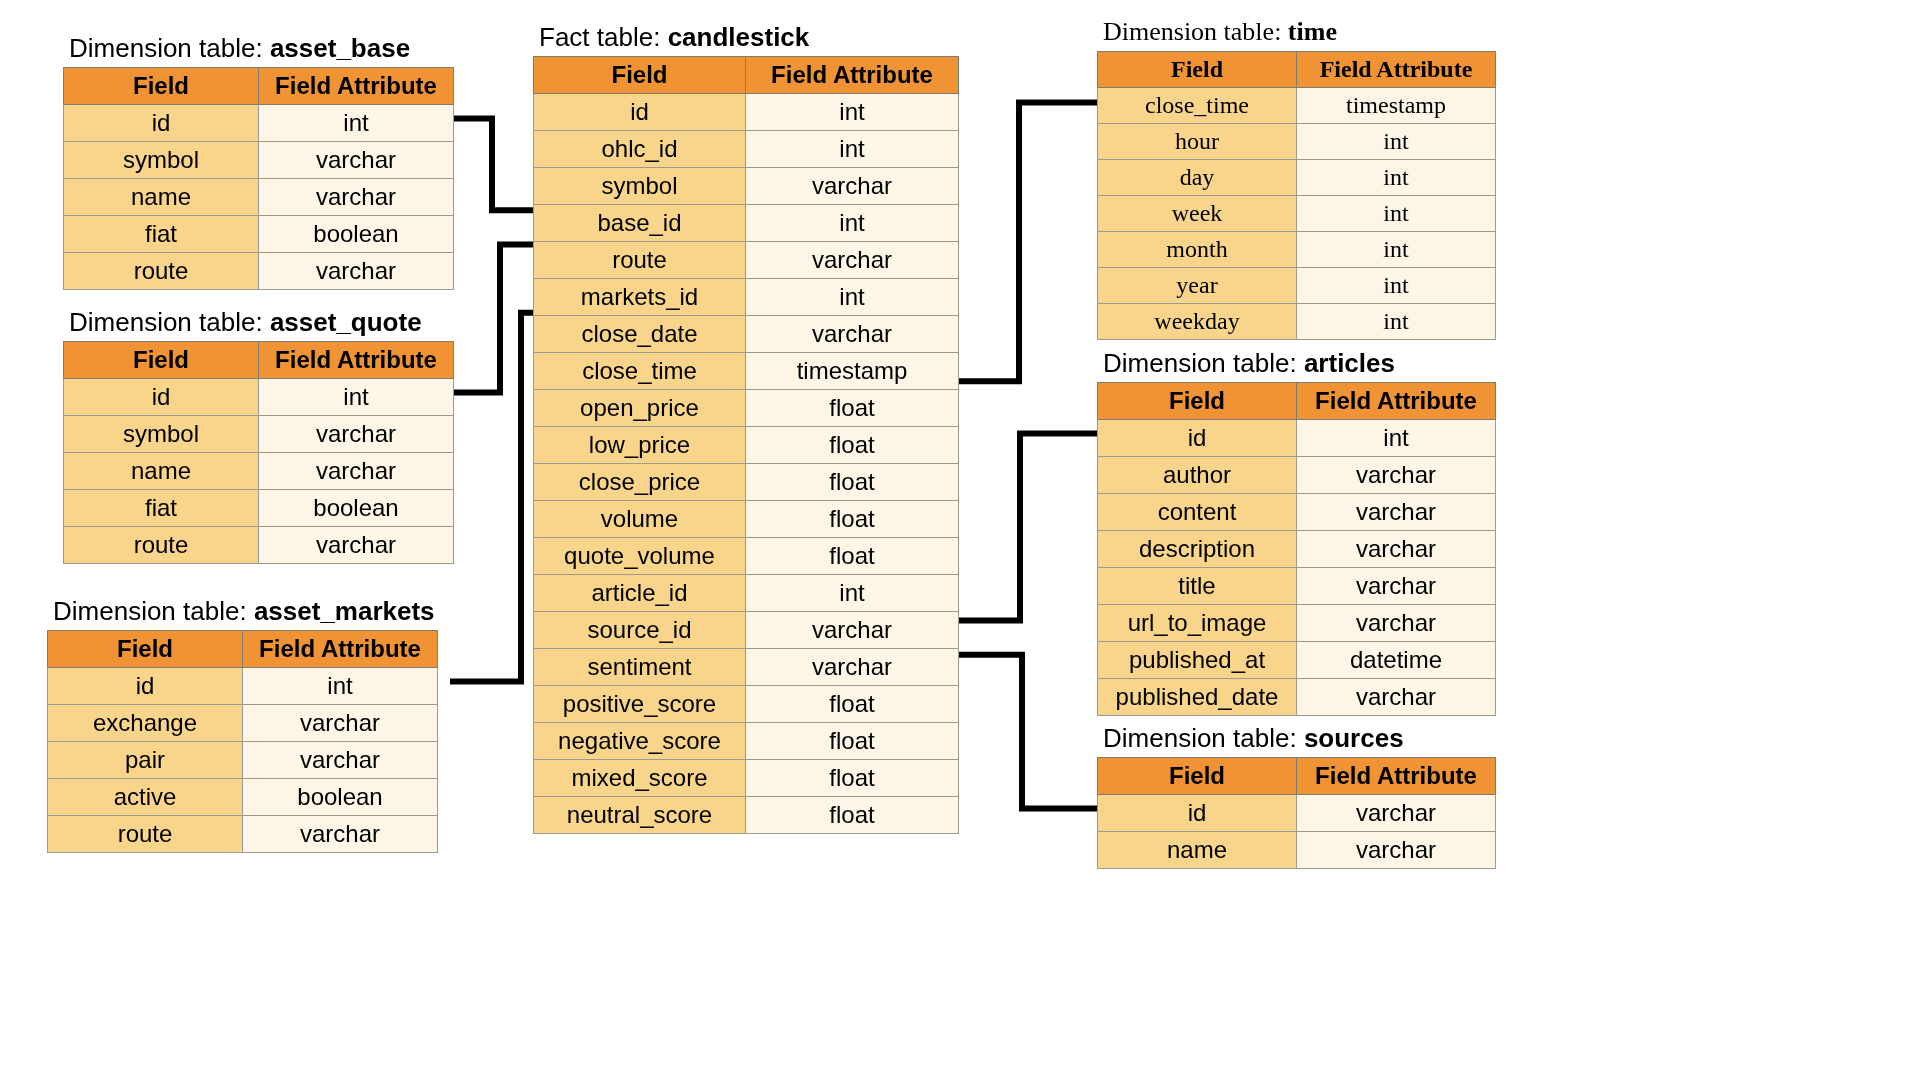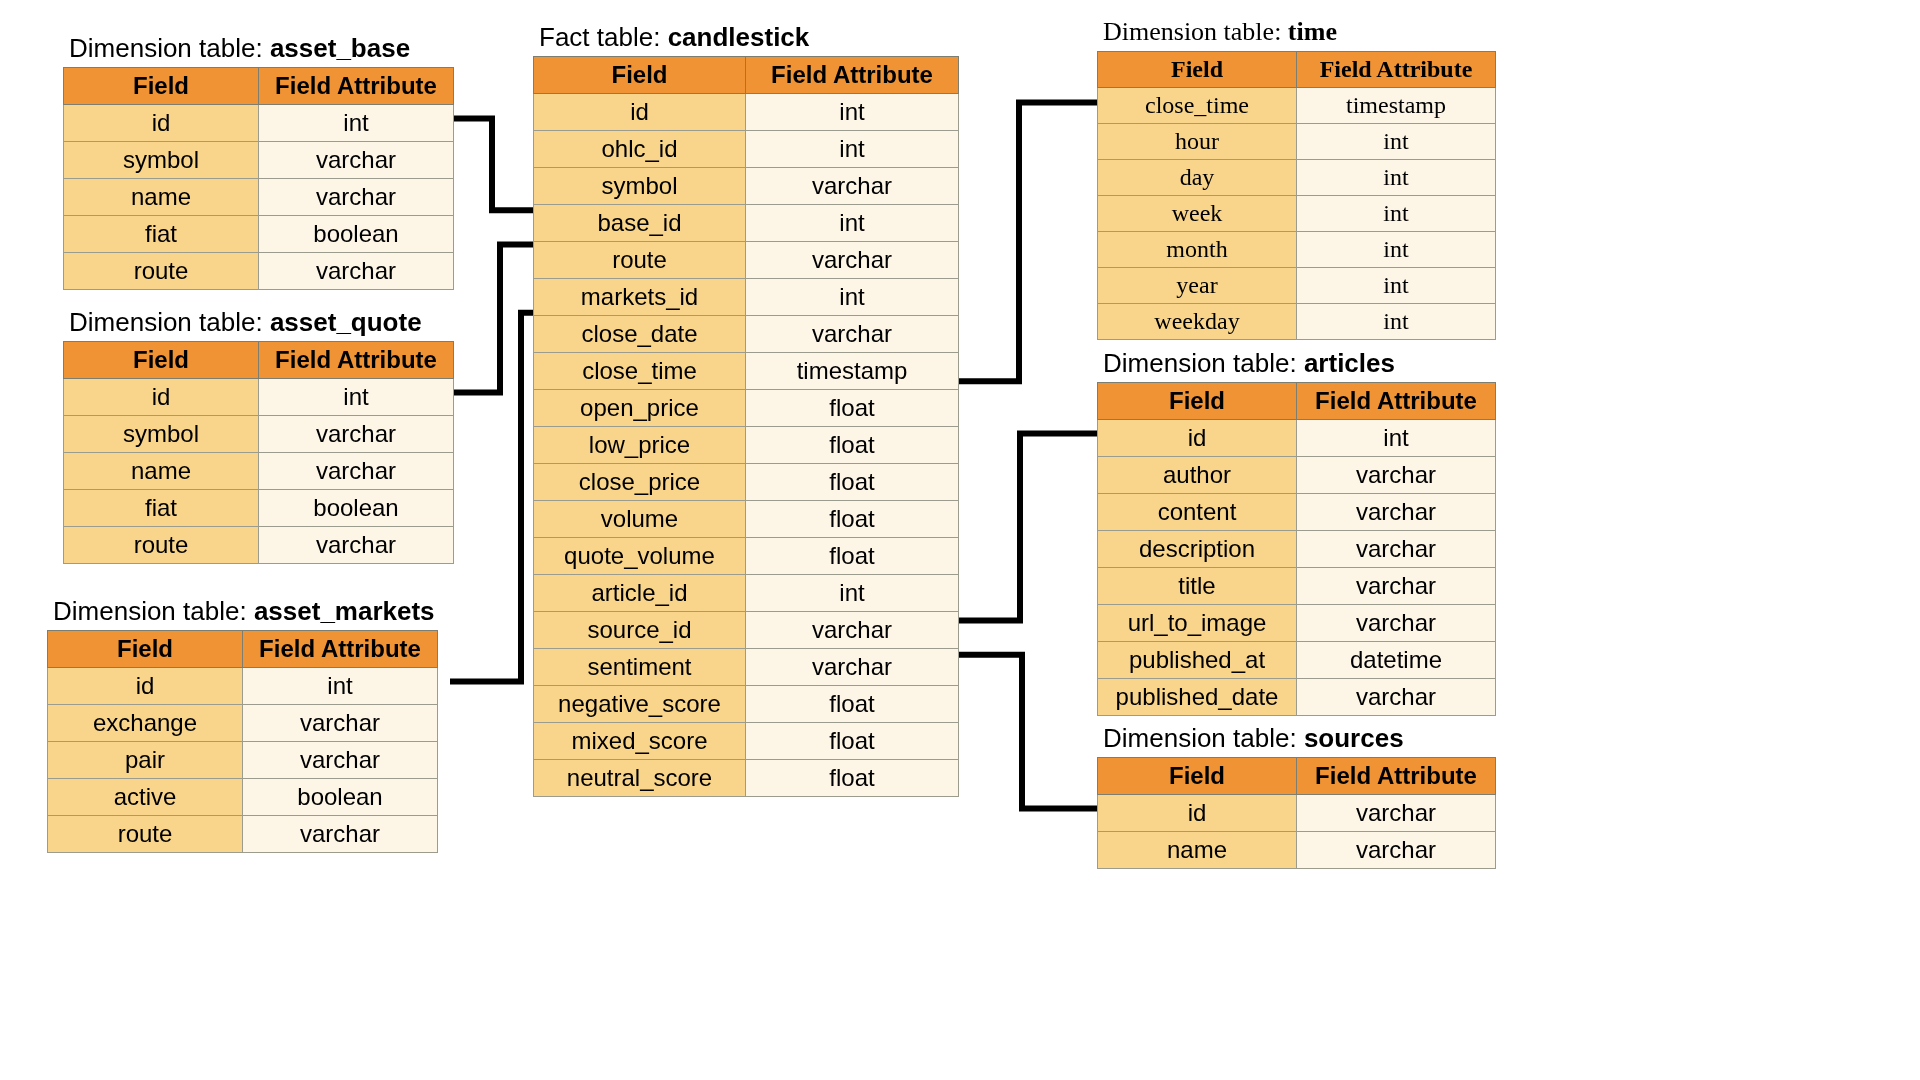--- a/index.html
+++ b/index.html
@@ -274,20 +274,24 @@
             </tr>
             <tr>
               <td class="c-field">source_id</td>
               <td class="c-attr">varchar</td>
             </tr>
             <tr>
               <td class="c-field">sentiment</td>
               <td class="c-attr">varchar</td>
             </tr>
             <tr>
+              <td class="c-field">positive_score</td>
+              <td class="c-attr">float</td>
+            </tr>
+            <tr>
               <td class="c-field">negative_score</td>
               <td class="c-attr">float</td>
             </tr>
             <tr>
               <td class="c-field">mixed_score</td>
               <td class="c-attr">float</td>
             </tr>
             <tr>
               <td class="c-field">neutral_score</td>
               <td class="c-attr">float</td>

